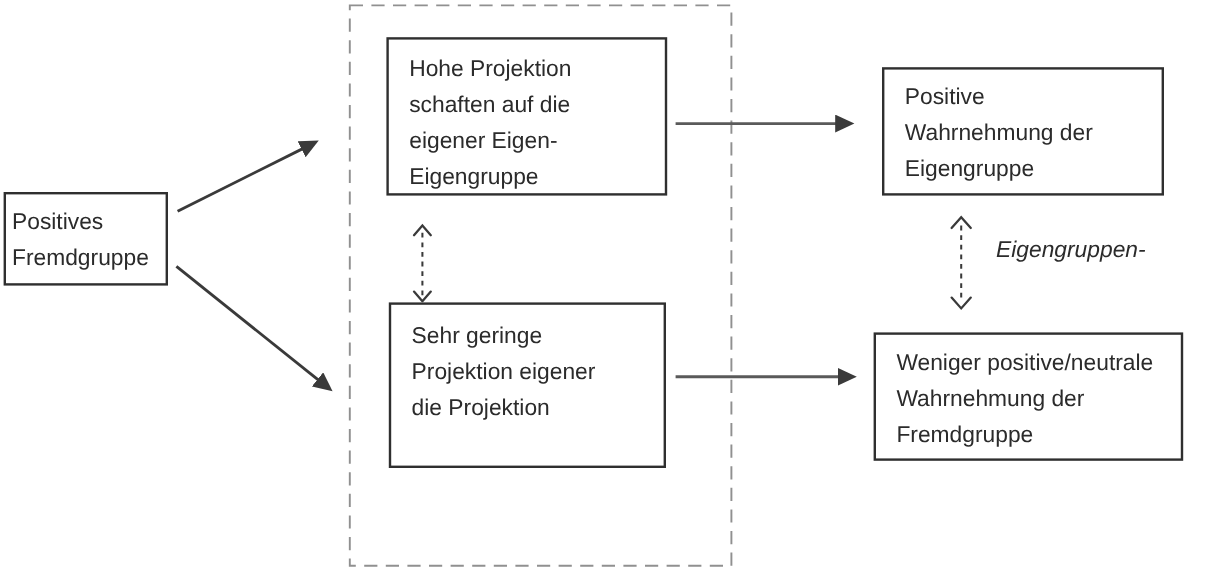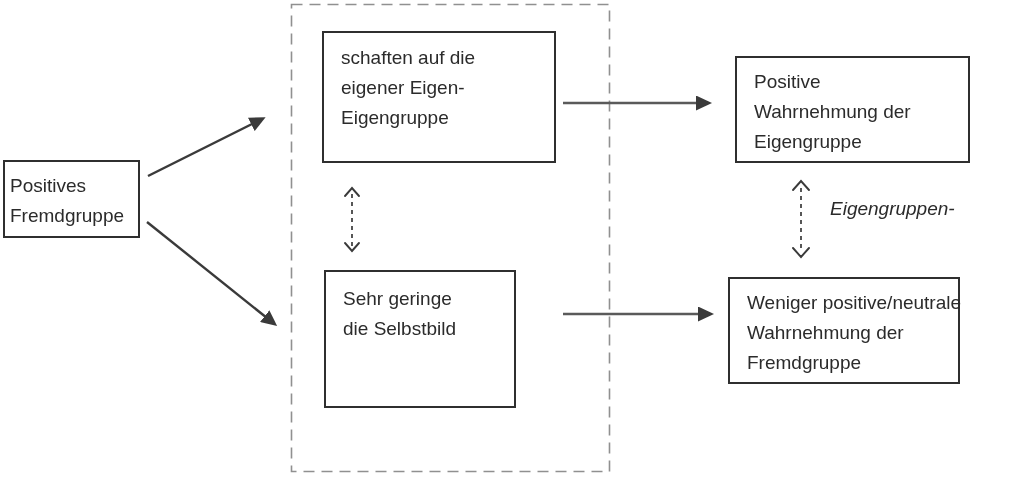--- a/index.html
+++ b/index.html
@@ -39,23 +39,23 @@
   .diagram-label{
     position:absolute;
     z-index:2;
     font-size:19px;
     font-style:italic;
     line-height:34px;
     white-space:nowrap;
   }
   #box-selbstbild{left:3px;top:160px;width:137px;height:78px;padding:9px 0 0 5px;}
   #box-hohe{left:322px;top:31px;width:234px;height:132px;padding:10px 0 0 17px;}
-  #box-geringe{left:324px;top:270px;width:192px;height:138px;padding:12px 0 12px 17px;}
+  #box-geringe{left:324px;top:252px;width:231px;height:138px;padding:12px 0 12px 17px;}
   #box-positive{left:735px;top:56px;width:235px;height:107px;padding:9px 0 0 17px;}
-  #box-weniger{left:728px;top:277px;width:232px;height:107px;padding:9px 0 0 17px;}
+  #box-weniger{left:728px;top:277px;width:258px;height:107px;padding:9px 0 0 17px;}
   #label-unterscheidung{left:398px;top:189px;}
   #label-favorisierung{left:830px;top:192px;line-height:33px;text-align:right;}
 </style>
 </head>
 <body>
 
 <div id="canvas">
 
   <svg id="arrow-layer" viewBox="0 0 1024 479" xmlns="http://www.w3.org/2000/svg">
     <defs>
@@ -86,28 +86,30 @@
       <path class="chevron" d="M793,248 L801,257 L809,248"></path>
     </g>
   </svg>
 
   <div class="node" id="box-selbstbild">
     <div class="line">Positives</div>
     <div class="line">Fremdgruppe</div>
   </div>
 
   <div class="node" id="box-hohe">
+    <div class="line">Hohe Projektion</div>
     <div class="line">schaften auf die</div>
     <div class="line">eigener Eigen-</div>
     <div class="line">Eigengruppe</div>
   </div>
 
   <div class="node" id="box-geringe">
     <div class="line">Sehr geringe</div>
-    <div class="line">die Selbstbild</div>
+    <div class="line">Projektion eigener</div>
+    <div class="line">die Projektion</div>
   </div>
 
   <div class="node" id="box-positive">
     <div class="line">Positive</div>
     <div class="line">Wahrnehmung der</div>
     <div class="line">Eigengruppe</div>
   </div>
 
   <div class="node" id="box-weniger">
     <div class="line">Weniger positive/neutrale</div>

